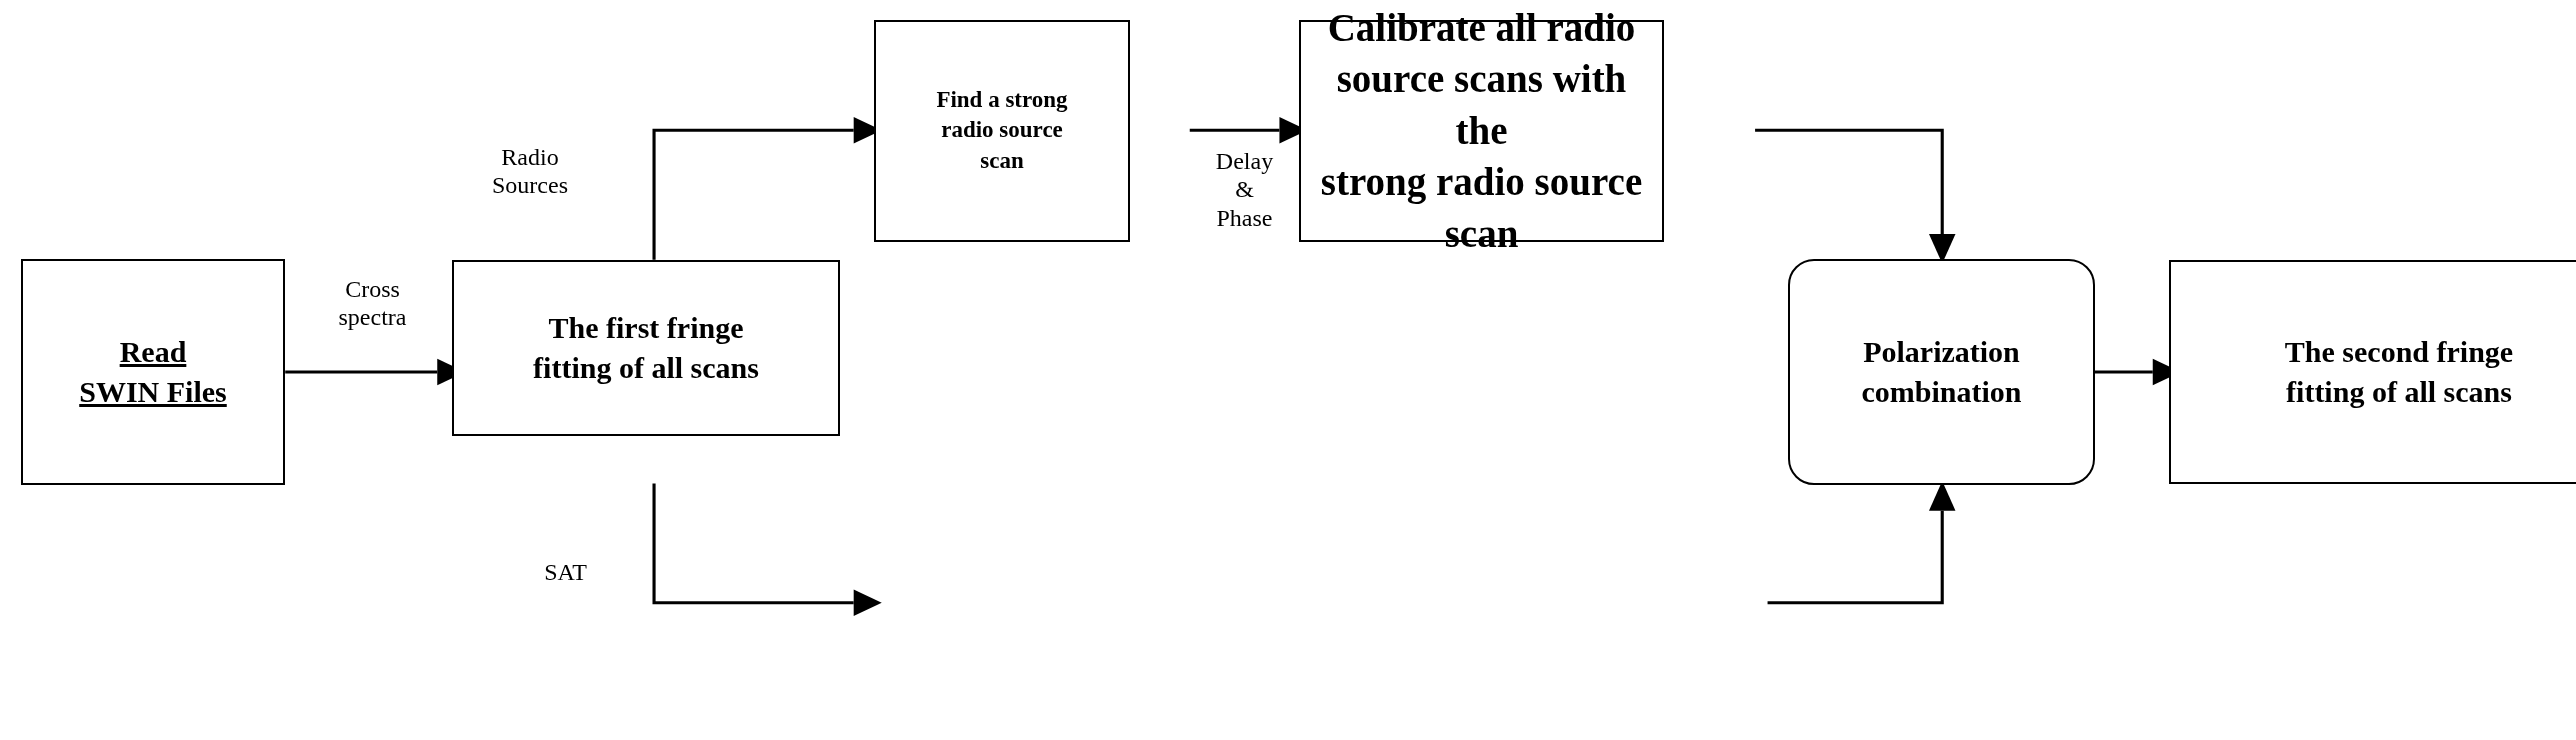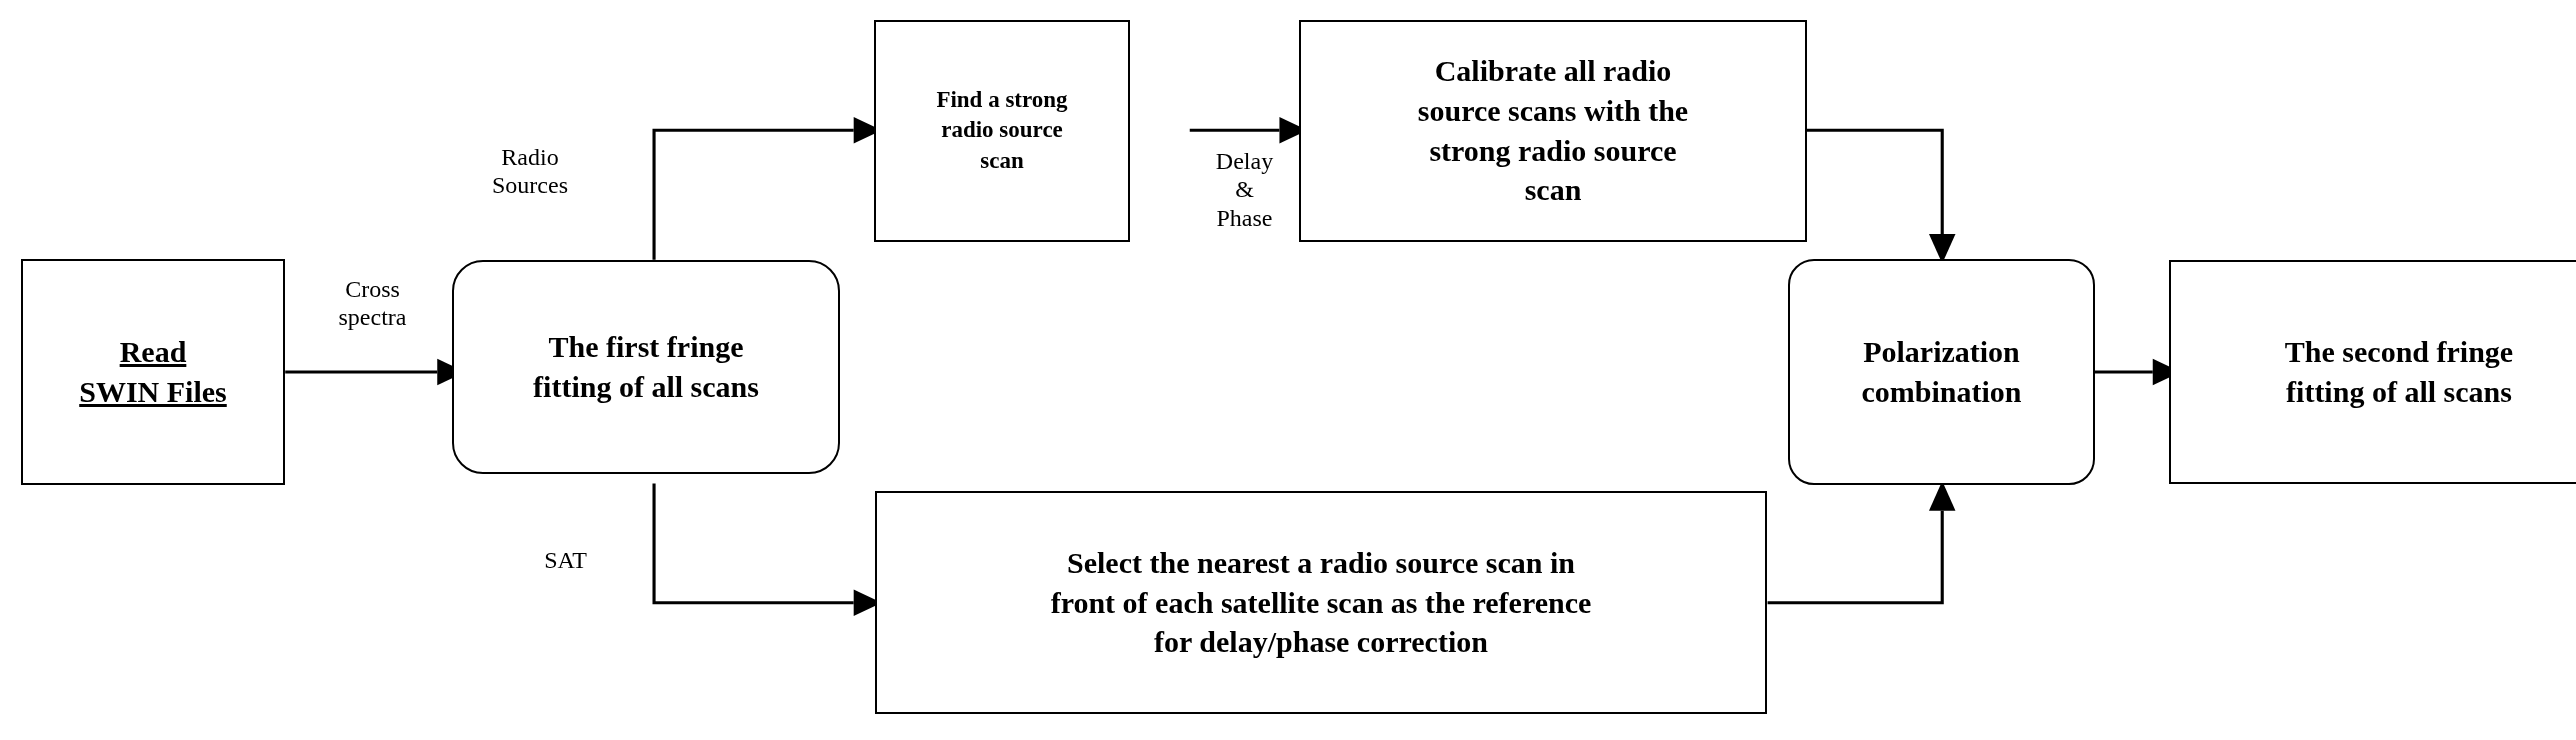--- a/index.html
+++ b/index.html
@@ -11,23 +11,23 @@
   .node span{display:block;padding:0 7.8px;}
   .edgelabel{position:absolute;color:#000000;font-weight:normal;text-align:center;
              line-height:1.18;white-space:pre-line;}
   svg.wires{position:absolute;left:0;top:0;width:2576px;height:740px;overflow:visible;
             pointer-events:none;}
   svg.wires path, svg.wires line{stroke:#000000;stroke-width:4;fill:none;}
   svg.wires polygon{fill:#000000;stroke:none;}
 
   
   #n-read   {left:21px;  top:259px; width:264px; height:226px; font-size:30px;text-decoration:underline;}
-  #n-first  {left:452px; top:260px; width:388px; height:214px; font-size:30px;border-radius:31px;}
+  #n-first  {left:452px; top:260px; width:388px; height:176px; font-size:30px;}
   #n-find   {left:874px;top:19.5px;  width:256px; height:222px; font-size:23px;}
-  #n-cal    {left:1299px;top:19.5px;  width:508px; height:222px; font-size:30px;}
+  #n-cal    {left:1299px;top:19.5px;  width:365px; height:222px; font-size:39px;}
   #n-pol    {left:1788px;top:259px; width:307px; height:226px; font-size:30px;border-radius:26px;}
   #n-second {left:2169px;top:260px; width:460px; height:224px; font-size:30px;}
   #n-select {left:875px;top:491px; width:892px;height:223px; font-size:30px;}
 
   
   #l-cross  {left:308px; top:275px;  width:129px; font-size:24px;}
   #l-radio  {left:456px; top:143px;  width:148px; font-size:24px;}
   #l-delay  {left:1192px;top:147px;  width:105px; font-size:24px;}
   #l-sat    {left:515px; top:546px;  width:101px; font-size:24px;}
 </style>
@@ -100,32 +100,27 @@
   <div class="node" id="n-pol">
     <span style="white-space: pre-line;">Polarization
 combination</span>
   </div>
 
   <div class="node" id="n-second">
     <span style="white-space: pre-line;">The second fringe
 fitting  of all scans</span>
   </div>
 
-  <div class="node" id="n-select">
-    <span style="white-space: pre-line;">Select the nearest a radio source scan in
-front of each satellite scan as the reference
-for delay/phase correction</span>
-  </div>
 
   <div class="edgelabel" id="l-cross" style="white-space: pre-line;">Cross
 spectra</div>
 
   <div class="edgelabel" id="l-delay" style="white-space: pre-line;">Delay
 &amp;
 Phase</div>
 
   <div class="edgelabel" id="l-radio" style="white-space: pre-line;">Radio
 Sources</div>
 
-  <div class="edgelabel" id="l-sat" style="white-space: pre-line;">SAT</div>
+  <div class="edgelabel" id="l-sat" style="white-space: pre-line; margin-top: 12px;">SAT</div>
 
 </div>
 
 
 </body></html>

